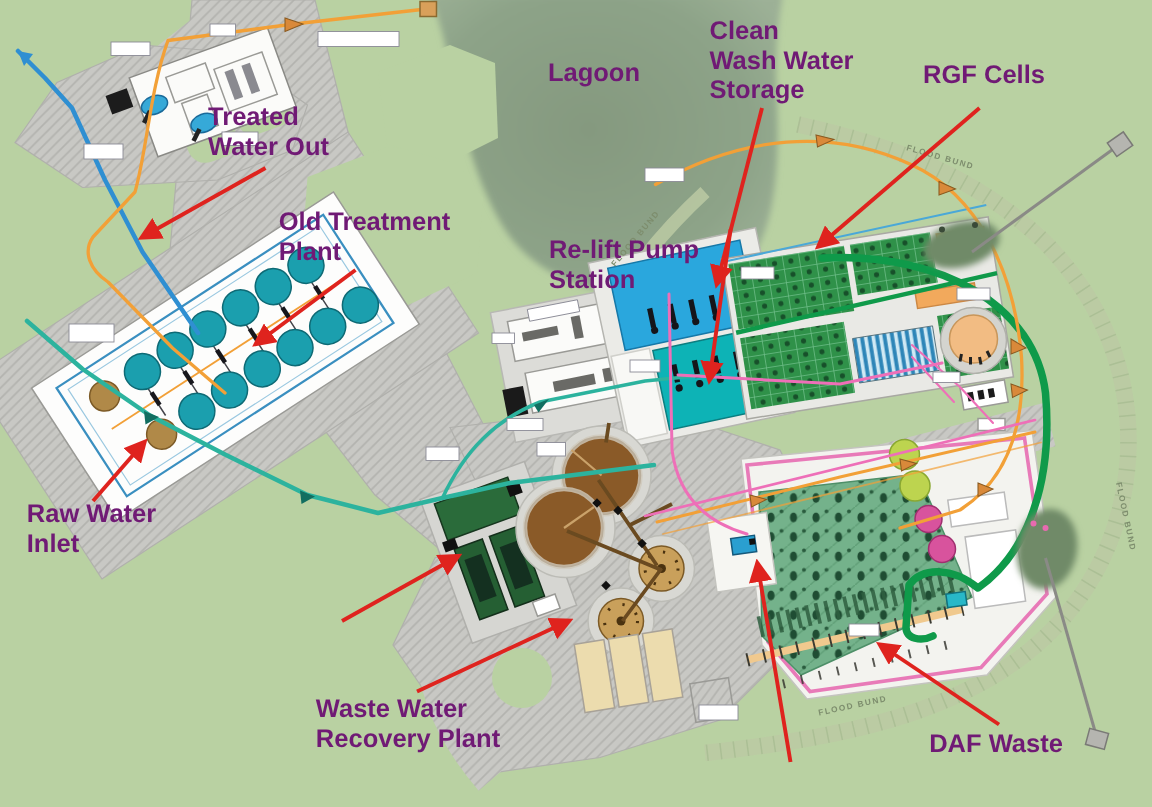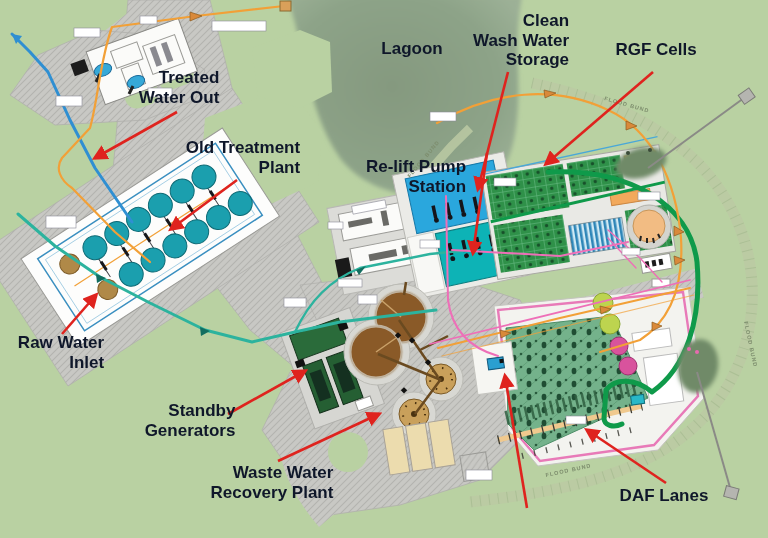--- a/index.html
+++ b/index.html
@@ -1,20 +1,20 @@
 <!DOCTYPE html>
 <html><head>
 <meta charset="utf-8">
 <style>
   html,body{margin:0;padding:0;background:#e7e7e7;}
   .stage{position:relative;width:768px;height:538px;overflow:hidden;background:#b9d1a2;
          font-family:"Liberation Sans",sans-serif;}
   .stage svg{position:absolute;left:0;top:0;}
-  .callout{position:absolute;transform:translateX(-50%);text-align:right;
-           font:700 17px/1.16 "Liberation Sans",sans-serif;color:#0f172a;
+  .callout{position:absolute;transform:translateX(-50%);text-align:left;
+           font:700 17px/1.16 "Liberation Sans",sans-serif;color:#701a75;
            white-space:pre-line;pointer-events:none;}
   .fb-text{font:700 5.5px "Liberation Sans",sans-serif;fill:#7d8d6d;letter-spacing:1px;}
 </style>
 </head>
 <body>
 
 <div class="stage">
 <svg width="768" height="538" viewBox="0 0 768 538">
   <defs>
     <pattern id="hatch" width="7" height="7" patternUnits="userSpaceOnUse">
@@ -348,27 +348,25 @@
     <line x1="278" y1="461" x2="379" y2="414" marker-end="url(#ah)" stroke="#df231e"></line>
     <line x1="527" y1="508" x2="505" y2="376" marker-end="url(#ah)" stroke="#df231e"></line>
     <line x1="666" y1="483" x2="587" y2="430" marker-end="url(#ah)" stroke="#df231e"></line>
   </g>
 </svg>
 
 <div class="callout" style="left:179px;top:68px;">Treated
 Water Out</div>
 <div class="callout" style="left:243px;top:138px;">Old Treatment
 Plant</div>
-<div class="callout" style="left:412px;top:39px;">Lagoon</div>
+<div class="callout" style="left:396px;top:39px;">Lagoon</div>
 <div class="callout" style="left:521px;top:11px;">Clean
 Wash Water
 Storage</div>
 <div class="callout" style="left:656px;top:40px;">RGF Cells</div>
 <div class="callout" style="left:416px;top:121px;margin-top:36px;">Re-lift Pump
 Station</div>
 <div class="callout" style="left:61px;top:333px;">Raw Water
 Inlet</div>
-<div class="callout" style="left:190px;top:401px;">Standby
-Generators</div>
 <div class="callout" style="left:272px;top:463px;">Waste Water
 Recovery Plant</div>
-<div class="callout" style="left:664px;top:486px;">DAF Lanes</div>
+<div class="callout" style="left:664px;top:486px;">DAF Waste</div>
 </div>
 
 </body></html>

